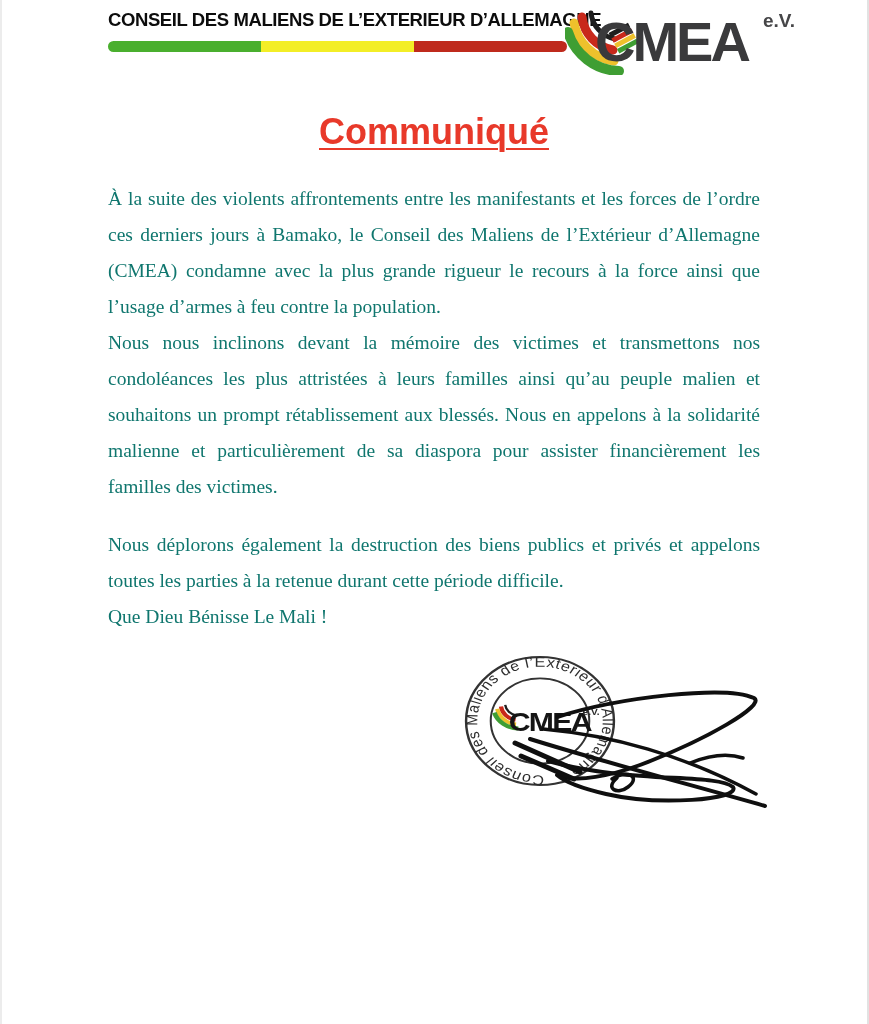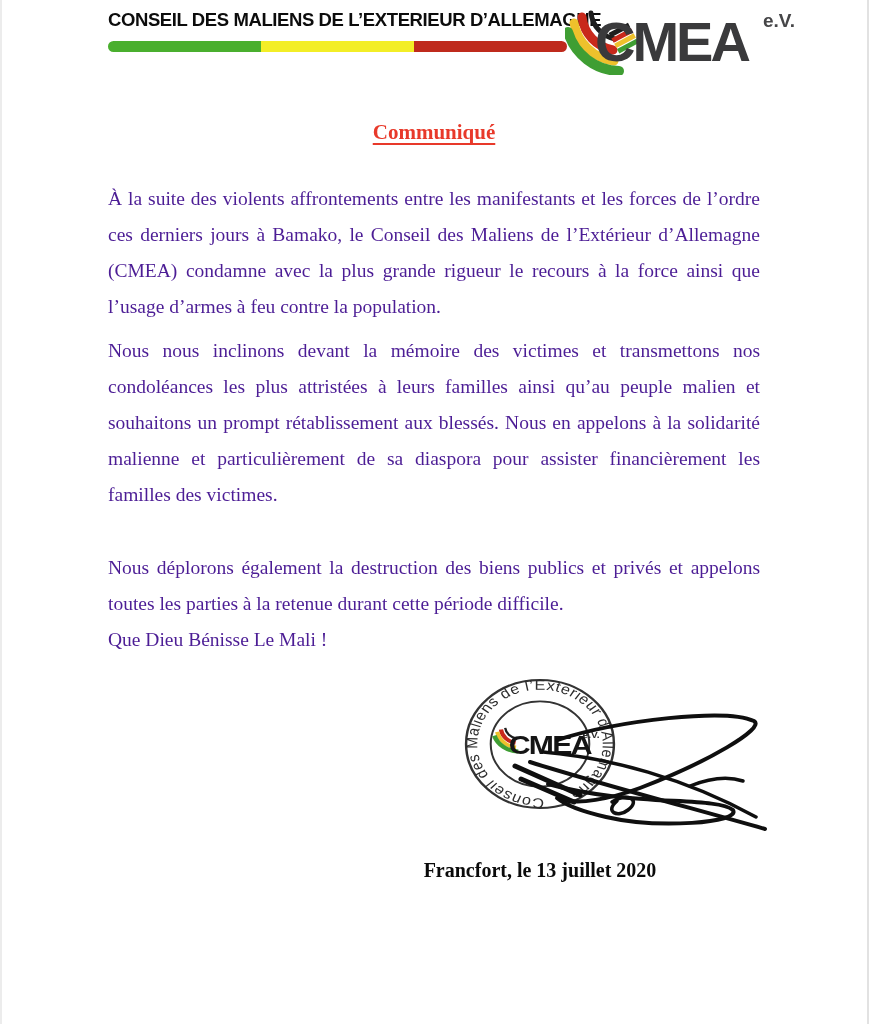--- a/index.html
+++ b/index.html
@@ -19,33 +19,33 @@
     font-weight:700; font-size:18.5px; line-height:22px;
     letter-spacing:-0.4px; color:#0c0c0c; white-space:nowrap;
   }
   .flag-bar { display:flex; width:459px; height:11px; margin-top:10px; border-radius:6px; overflow:hidden; }
   .flag-bar .seg { flex:1 1 0; }
   .logo-svg { position:absolute; top:-4px; right:-40px; }
 
   
   .doc-title {
     margin-top:64px; text-align:center;
-    font-family:Liberation Serif, serif;
-    font-weight:700; font-size:21px; line-height:32px;
+    font-family:Liberation Sans, sans-serif;
+    font-weight:700; font-size:36px; line-height:32px;
     text-decoration:underline; text-decoration-thickness:2px; text-underline-offset:4px;
   }
 
   
   .body-text p {
-    font-size:19.5px; line-height:36px; color:#4c1d95;
+    font-size:19.5px; line-height:36px; color:#0f766e;
     text-align:justify; text-justify:inter-word;
   }
   .p1 { margin-top:33px; }
-  .p2 { margin-top:8px; }
-  .p3 { margin-top:37px; }
+  .p2 { margin-top:0; }
+  .p3 { margin-top:22px; }
   .p4 { margin-top:45px; }
   .blessing { font-size:19.5px; line-height:36px; font-weight:400; color:#0a0a0a; }
 
   
   .sig-area { position:relative; height:175px; margin-top:8px; }
   .sig-svg { position:absolute; left:352px; top:0; }
 
   
   .footer-block {
     width:420px; margin-left:auto; margin-right:25px; margin-top:18px;
@@ -122,18 +122,14 @@
         <path d="M 83 86 C 150 92, 225 112, 296 151" stroke-width="3.5"></path>
         <path d="M 88 118 C 170 141, 256 130, 273 144 C 281 157, 198 163, 146 151 C 120 145, 104 138, 97 132" stroke-width="4"></path>
         <path d="M 152 136 c 14 -10, 30 -3, 16 8 c -10 8, -24 2, -11 -9" stroke-width="3.5"></path>
         <path d="M 55 100 L 120 129" stroke-width="5"></path>
         <path d="M 61 113 L 114 136" stroke-width="5"></path>
         <path d="M 230 120 C 250 112, 268 110, 283 115" stroke-width="3.5"></path>
       </g>
     </svg>
   </div>
 
-  <div class="footer-block">
-    <div class="fl1">Francfort, le 13 juillet 2020</div>
-
-  </div>
 
 </div>
 
 </body></html>

